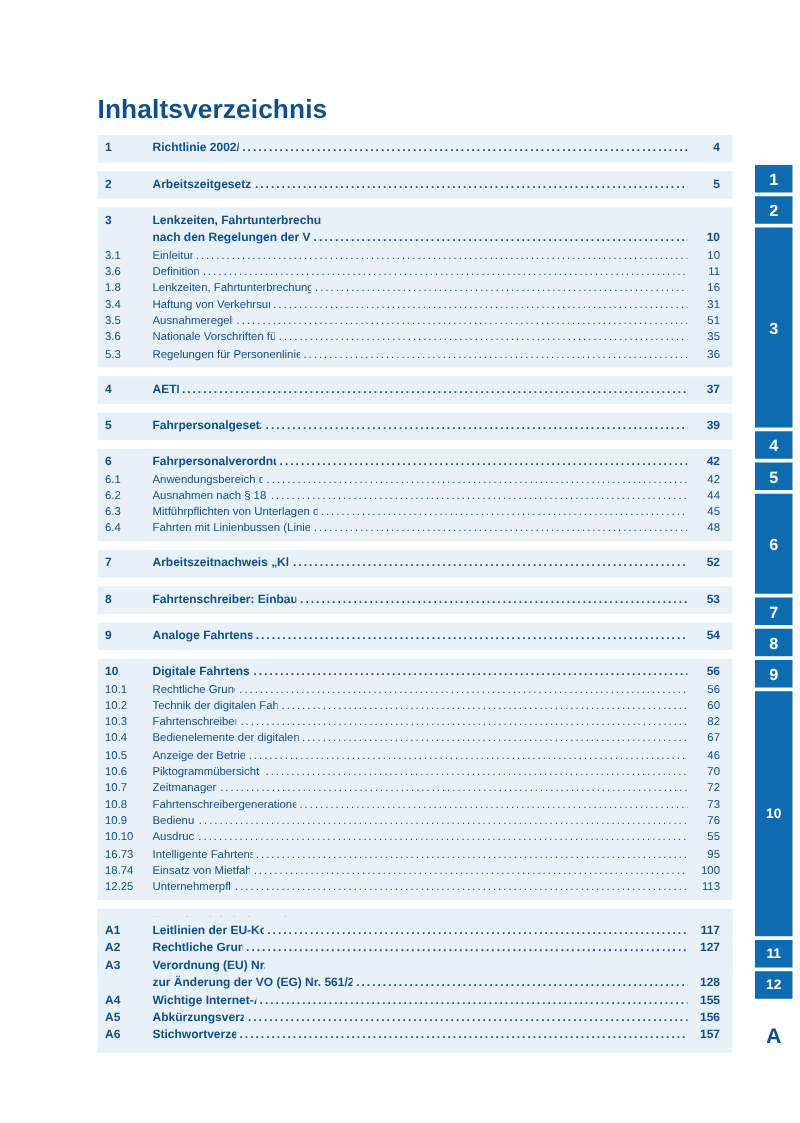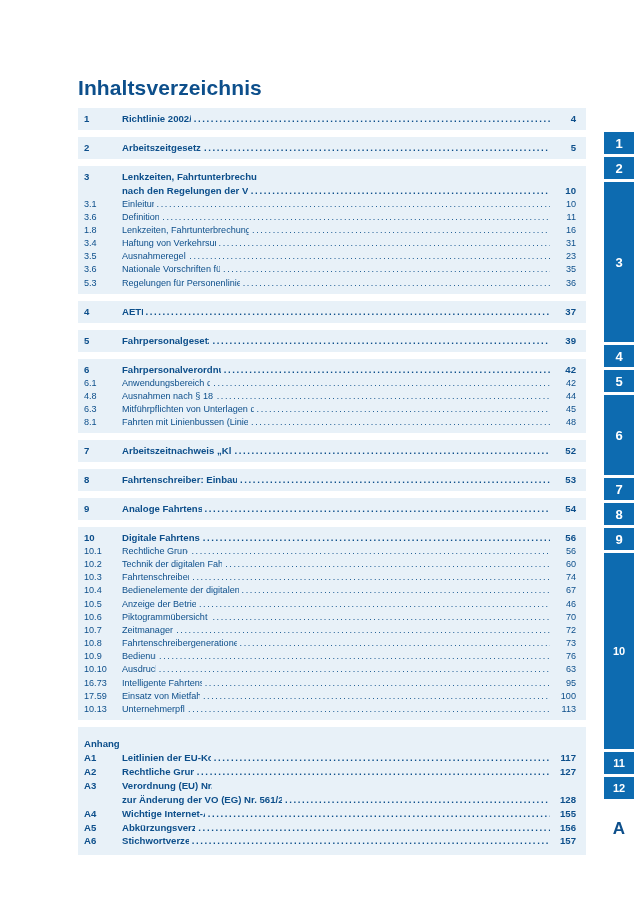--- a/index.html
+++ b/index.html
@@ -211,21 +211,21 @@
         <div class="row sub">
           <div class="num">3.4</div>
           <div class="lbl">Haftung von Verkehrsunternehmen</div>
           <div class="dots">........................................................................................................................</div>
           <div class="pg">31</div>
         </div>
         <div class="row sub">
           <div class="num">3.5</div>
           <div class="lbl">Ausnahmeregelungen</div>
           <div class="dots">........................................................................................................................</div>
-          <div class="pg">23</div>
+          <div class="pg">51</div>
         </div>
         <div class="row sub">
           <div class="num">3.6</div>
           <div class="lbl">Nationale Vorschriften für den ÖPNV.</div>
           <div class="dots">........................................................................................................................</div>
           <div class="pg">35</div>
         </div>
         <div class="row sub">
           <div class="num">5.3</div>
           <div class="lbl">Regelungen für Personenlinienverkehrsdienste.</div>
@@ -256,33 +256,33 @@
           <div class="dots">........................................................................................................................</div>
           <div class="pg">42</div>
         </div>
         <div class="row sub">
           <div class="num">6.1</div>
           <div class="lbl">Anwendungsbereich der FPersV</div>
           <div class="dots">........................................................................................................................</div>
           <div class="pg">42</div>
         </div>
         <div class="row sub">
-          <div class="num">4.8</div>
+          <div class="num">6.2</div>
           <div class="lbl">Ausnahmen nach § 18 (1) FPersV</div>
           <div class="dots">........................................................................................................................</div>
           <div class="pg">44</div>
         </div>
         <div class="row sub">
           <div class="num">6.3</div>
           <div class="lbl">Mitführpflichten von Unterlagen durch das Fahrpersonal</div>
           <div class="dots">........................................................................................................................</div>
           <div class="pg">45</div>
         </div>
         <div class="row sub">
-          <div class="num">8.1</div>
+          <div class="num">6.4</div>
           <div class="lbl">Fahrten mit Linienbussen (Linienlänge bis zu 50 km)</div>
           <div class="dots">........................................................................................................................</div>
           <div class="pg">48</div>
         </div>
       </div>
       <div class="block">
         <div class="row bold">
           <div class="num">7</div>
           <div class="lbl">Arbeitszeitnachweis „Kleintransporter“</div>
           <div class="dots">........................................................................................................................</div>
@@ -321,21 +321,21 @@
         <div class="row sub">
           <div class="num">10.2</div>
           <div class="lbl">Technik der digitalen Fahrtenschreiber</div>
           <div class="dots">........................................................................................................................</div>
           <div class="pg">60</div>
         </div>
         <div class="row sub">
           <div class="num">10.3</div>
           <div class="lbl">Fahrtenschreiberkarten</div>
           <div class="dots">........................................................................................................................</div>
-          <div class="pg">74</div>
+          <div class="pg">82</div>
         </div>
         <div class="row sub">
           <div class="num">10.4</div>
           <div class="lbl">Bedienelemente der digitalen Fahrtenschreiber</div>
           <div class="dots">........................................................................................................................</div>
           <div class="pg">67</div>
         </div>
         <div class="row sub">
           <div class="num">10.5</div>
           <div class="lbl">Anzeige der Betriebsarten</div>
@@ -363,36 +363,36 @@
         <div class="row sub">
           <div class="num">10.9</div>
           <div class="lbl">Bedienung</div>
           <div class="dots">........................................................................................................................</div>
           <div class="pg">76</div>
         </div>
         <div class="row sub">
           <div class="num">10.10</div>
           <div class="lbl">Ausdrucke</div>
           <div class="dots">........................................................................................................................</div>
-          <div class="pg">63</div>
+          <div class="pg">55</div>
         </div>
         <div class="row sub">
           <div class="num">16.73</div>
           <div class="lbl">Intelligente Fahrtenschreiber</div>
           <div class="dots">........................................................................................................................</div>
           <div class="pg">95</div>
         </div>
         <div class="row sub">
-          <div class="num">17.59</div>
+          <div class="num">18.74</div>
           <div class="lbl">Einsatz von Mietfahrzeugen</div>
           <div class="dots">........................................................................................................................</div>
           <div class="pg">100</div>
         </div>
         <div class="row sub">
-          <div class="num">10.13</div>
+          <div class="num">12.25</div>
           <div class="lbl">Unternehmerpflichten</div>
           <div class="dots">........................................................................................................................</div>
           <div class="pg">113</div>
         </div>
       </div>
       <div class="block">
         <div class="row bold">
           <div class="num">11</div>
           <div class="lbl">Zuverlässigkeit der Verkehrsunternehmen</div>
           <div class="dots">........................................................................................................................</div>
@@ -403,21 +403,20 @@
         <div class="row bold">
           <div class="num">12</div>
           <div class="lbl">Überwachung der Vorschriften durch die Kontrollorgane</div>
           <div class="dots">........................................................................................................................</div>
           <div class="pg">110</div>
         </div>
       </div>
     </div>
 
   <div class="anhang">
-    <div class="heading">Anhang</div>
     <div id="anhang-rows">
         <div class="row bold">
           <div class="num">A1</div>
           <div class="lbl">Leitlinien der EU-Kommission</div>
           <div class="dots">........................................................................................................................</div>
           <div class="pg">117</div>
         </div>
         <div class="row bold">
           <div class="num">A2</div>
           <div class="lbl">Rechtliche Grundlagen</div>

